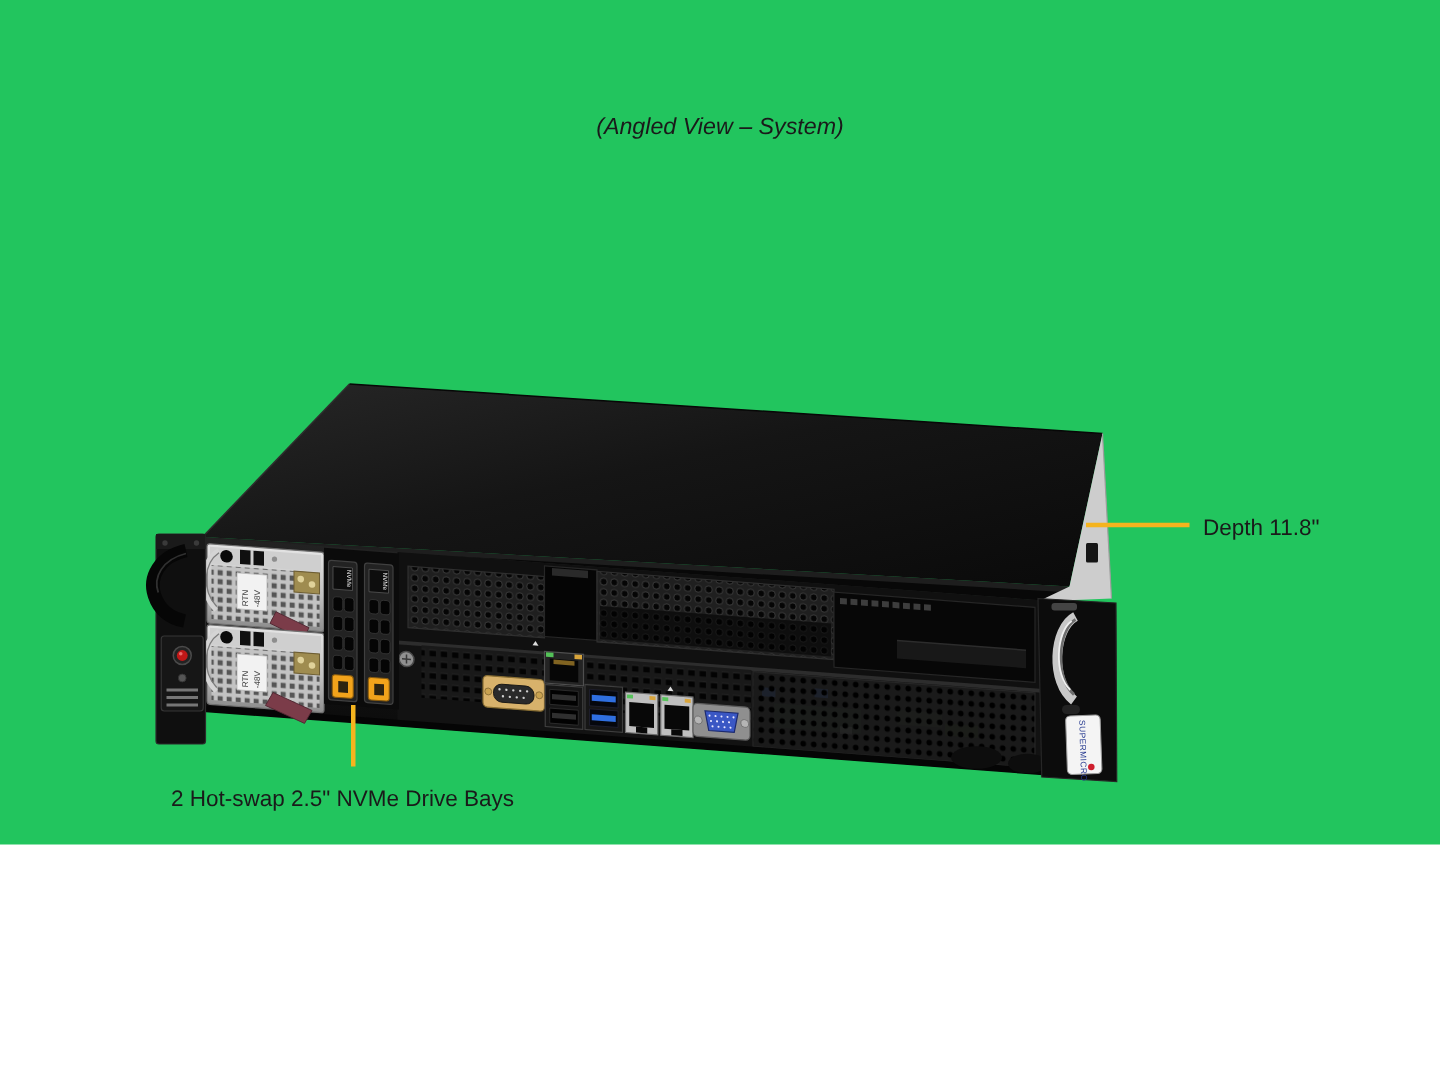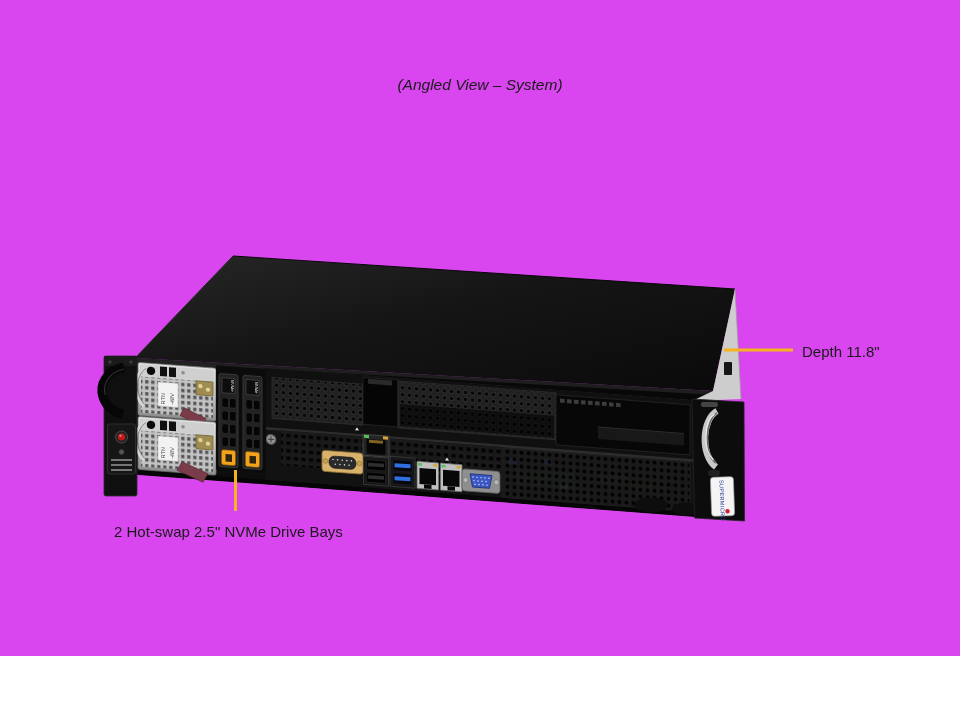--- a/index.html
+++ b/index.html
@@ -1,17 +1,17 @@
 <!DOCTYPE html>
 <html><head>
 <meta charset="utf-8">
 <style>
   html,body{margin:0;padding:0;background:#ffffff;}
   body{width:960px;height:720px;overflow:hidden;font-family:"Liberation Sans",sans-serif;}
-  .figure-wrap{position:relative;width:960px;height:656px;background:#d946ef;}
+  .figure-wrap{position:relative;width:960px;height:563px;background:#22c55e;}
   svg{display:block;}
   text{font-family:"Liberation Sans",sans-serif;}
 </style>
 </head>
 <body>
 
 <div class="figure-wrap">
 <svg width="960" height="720" viewBox="0 0 960 720" xmlns="http://www.w3.org/2000/svg">
   <defs>
     <linearGradient id="lidGrad" x1="0" y1="0" x2="1" y2="1">

